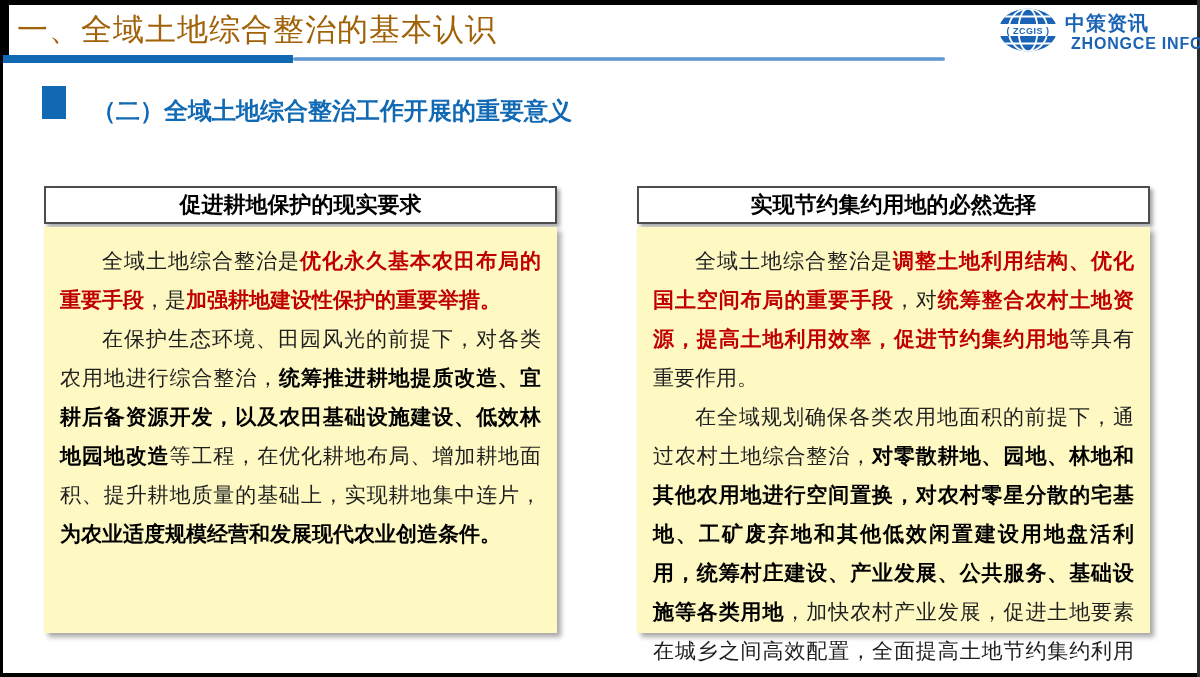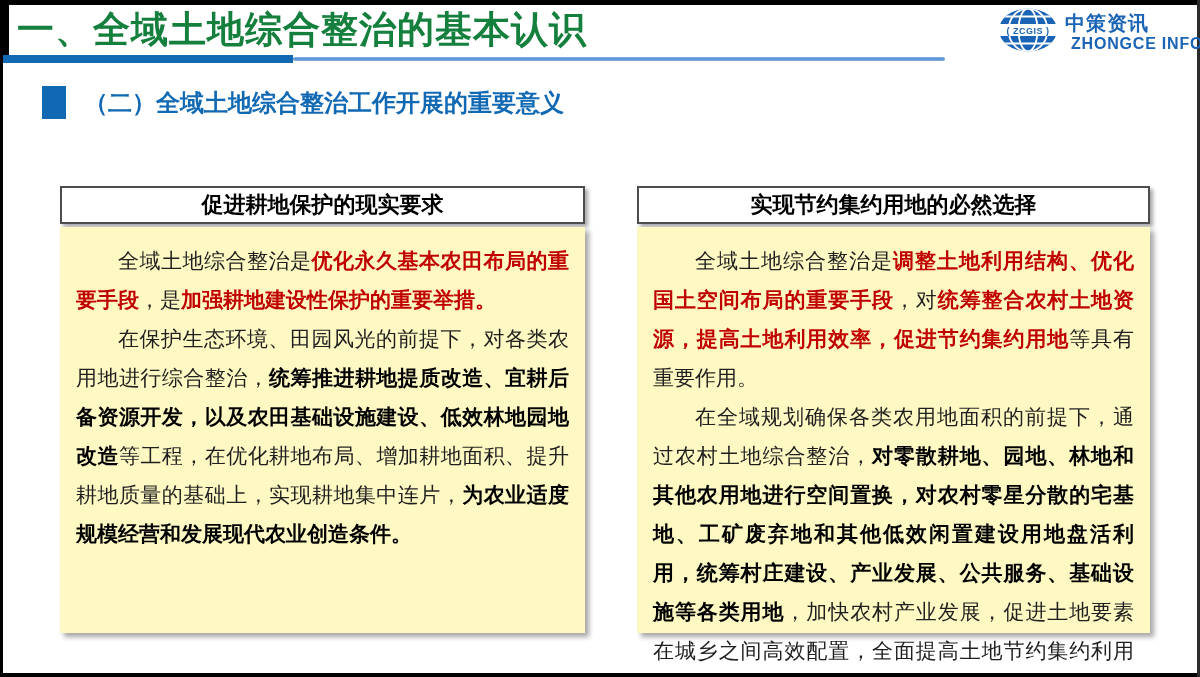--- a/index.html
+++ b/index.html
@@ -14,43 +14,43 @@
   .frame{position:absolute;background:#000;}
   .frame-top{left:0;top:0;width:1200px;height:5px;}
   .frame-left{left:0;top:0;width:3px;height:677px;}
   .frame-bottom{left:0;top:673px;width:1200px;height:4px;}
   .frame-right{left:1197px;top:0;width:3px;height:677px;background:#2b2b2b;}
 
   
   .title-accent{position:absolute;left:0;top:0;width:9px;height:55px;background:#000;}
   .page-title{
     position:absolute;left:17px;top:6px;margin:0;
-    font-size:37px;font-weight:bold;color:#15803d;
+    font-size:31px;font-weight:normal;color:#a16207;
     letter-spacing:1px;line-height:48px;white-space:nowrap;
   }
   .rule-dark{position:absolute;left:3px;top:55px;width:290px;height:8px;background:#1169B4;}
   .rule-light{position:absolute;left:293px;top:57px;width:652px;height:4px;border-radius:2px;
     background:linear-gradient(180deg,#8db7e4 0%,#4e8fd0 50%,#8db7e4 100%);}
 
   
   .logo{position:absolute;left:998px;top:7px;display:flex;align-items:center;gap:7px;}
   .logo-text{display:flex;flex-direction:column;justify-content:center;}
   .logo-cn{font-size:20px;font-weight:bold;color:#1B64B5;letter-spacing:1px;line-height:28px;white-space:nowrap;}
   .logo-en{font-size:16px;font-weight:bold;color:#1B64B5;letter-spacing:0.8px;line-height:14px;white-space:nowrap;margin-left:6px;}
 
   
   .subtitle-bullet{position:absolute;left:42px;top:86px;width:24px;height:33px;background:#1169B4;}
   .subtitle{
-    position:absolute;left:84px;top:86px;margin:0;
+    position:absolute;left:84px;top:86px;margin:8px;
     font-size:24px;font-weight:bold;color:#1169B4;line-height:33px;white-space:nowrap;
   }
 
   
   .card{position:absolute;top:186px;width:513px;height:447px;}
-  .card-left{left:60px;padding-left:12px;}
+  .card-left{left:44px;}
   .card-right{left:637px;}
   .card-header{
     position:absolute;top:0;left:0;right:0;height:38px;box-sizing:border-box;
     background:#ffffff;border:2px solid #4d4d4d;
     box-shadow:3px 3px 4px rgba(0,0,0,0.35);
     font-size:22px;font-weight:bold;color:#000;
     text-align:center;line-height:33px;
   }
   .card-body{
     position:absolute;top:41px;left:0;right:0;bottom:0;box-sizing:border-box;

